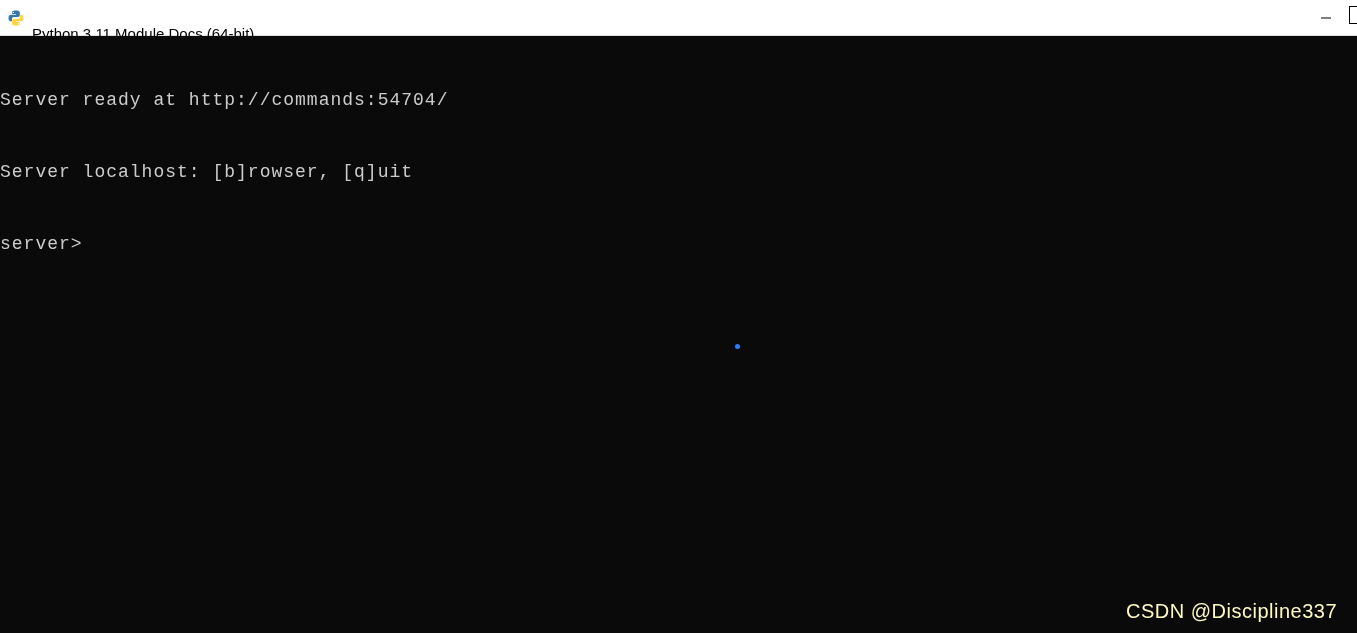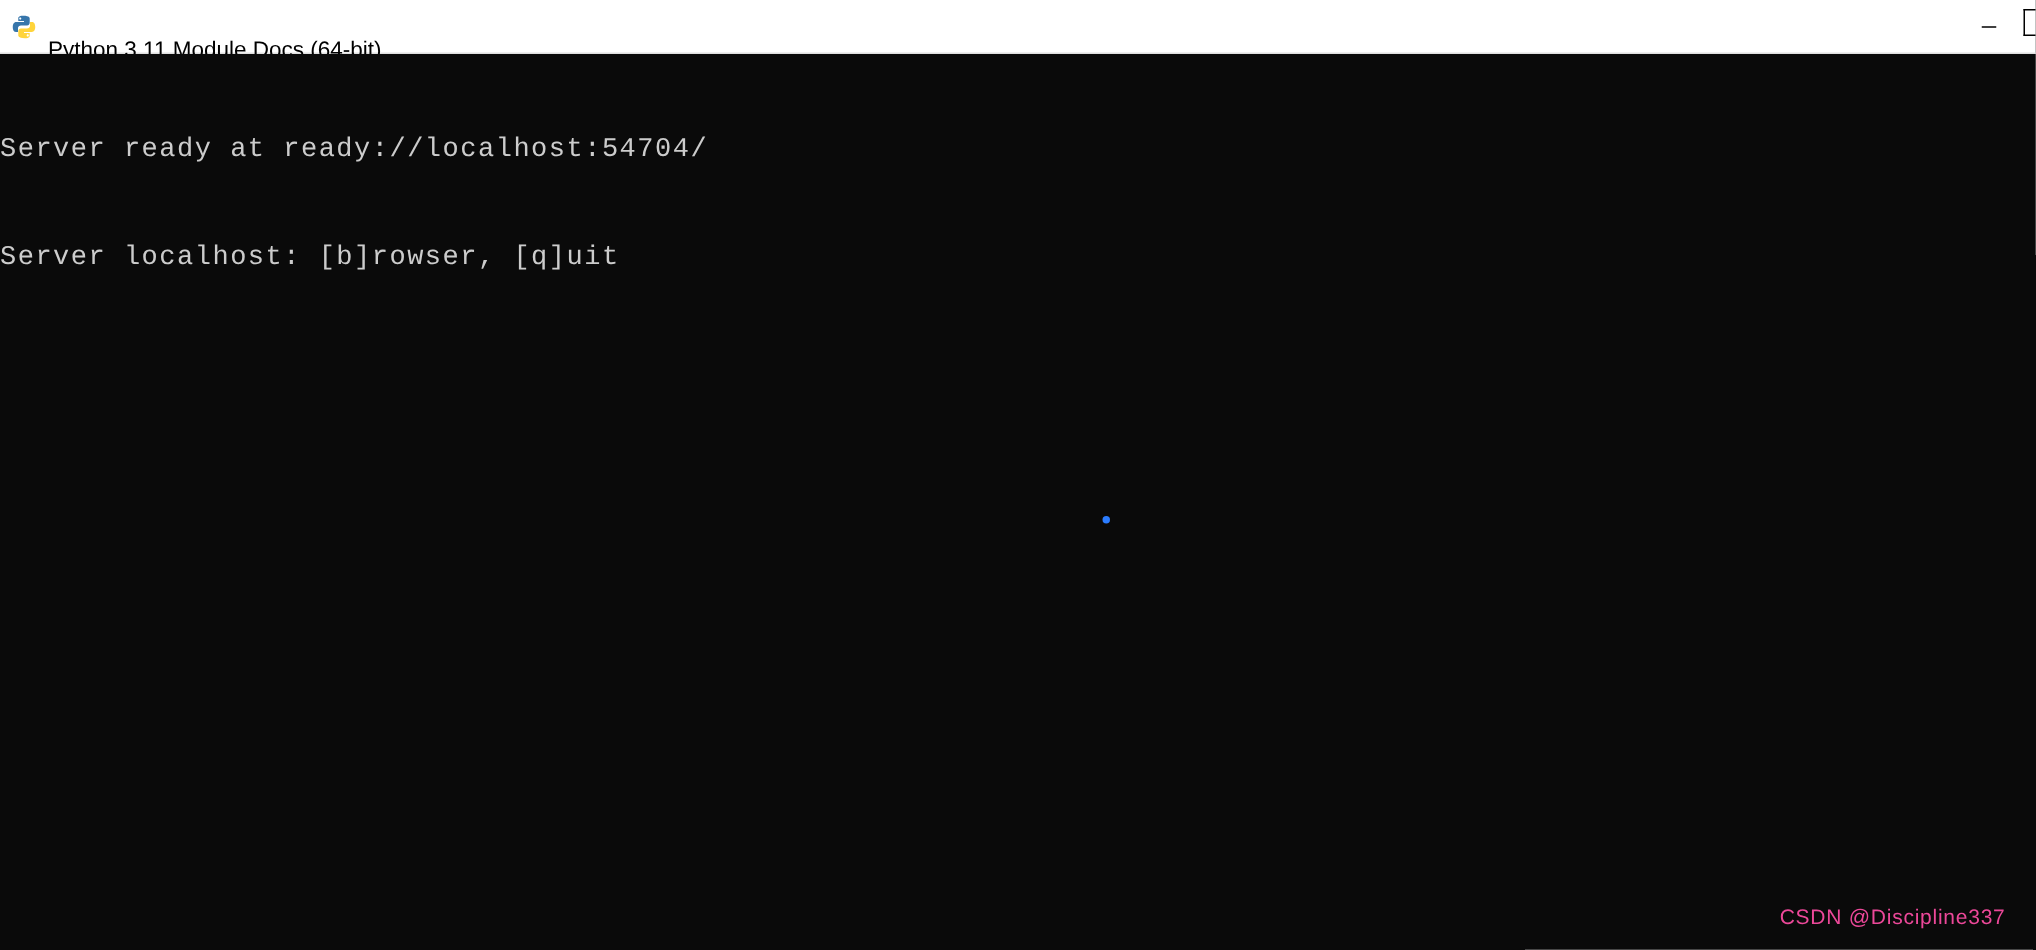--- a/index.html
+++ b/index.html
@@ -78,23 +78,23 @@
       height: 5px;
       background: #2b7cff;
       border-radius: 50%;
       left: 735px;
       top: 308px;
     }
     .watermark {
       position: absolute;
       bottom: 10px;
       right: 20px;
-      color: #ec4899;
+      color: #fef9c3;
       font-family: "Segoe UI", sans-serif;
-      font-size: 14px;
+      font-size: 20px;
       letter-spacing: 0.5px;
       text-align: center;
     }
     .maximize-partial {
       position: absolute;
       right: 0;
       top: 6px;
       width: 8px;
       height: 18px;
       border-top: 1px solid #000;
@@ -117,17 +117,18 @@
     <div class="window-control">
       <svg viewBox="0 0 10 10">
           <line x1="0" y1="5" x2="10" y2="5" stroke="#000" stroke-width="1"></line>
         </svg>
     </div>
   </div>
   <div class="maximize-partial"></div>
 </div>
 
 <div class="terminal">
-  <span class="terminal-line">Server ready at ready://localhost:54704/</span>
+  <span class="terminal-line">Server ready at http://commands:54704/</span>
   <span class="terminal-line">Server localhost: [b]rowser, [q]uit</span>
+  <span class="terminal-line">server&gt;</span>
   <div class="cursor-dot"></div>
   <div class="watermark">CSDN @Discipline337</div>
 </div>
 
 </body></html>

